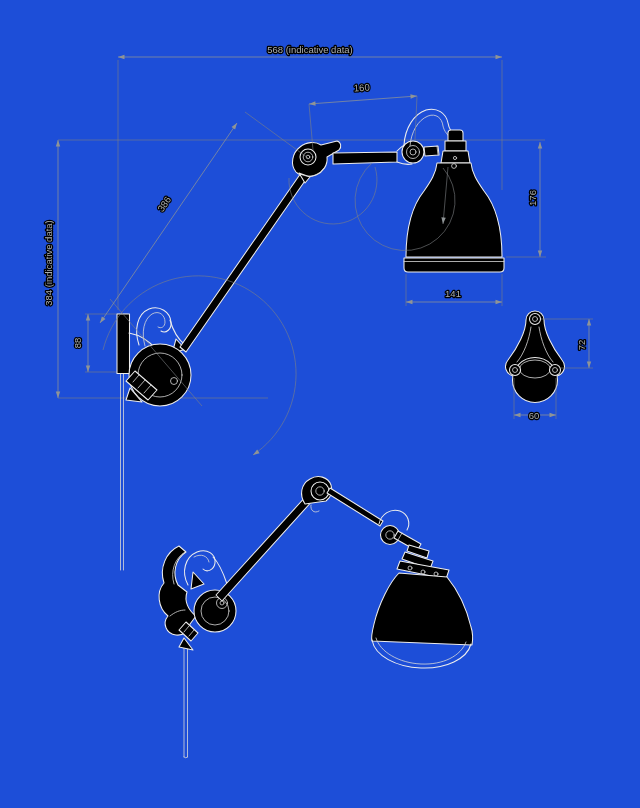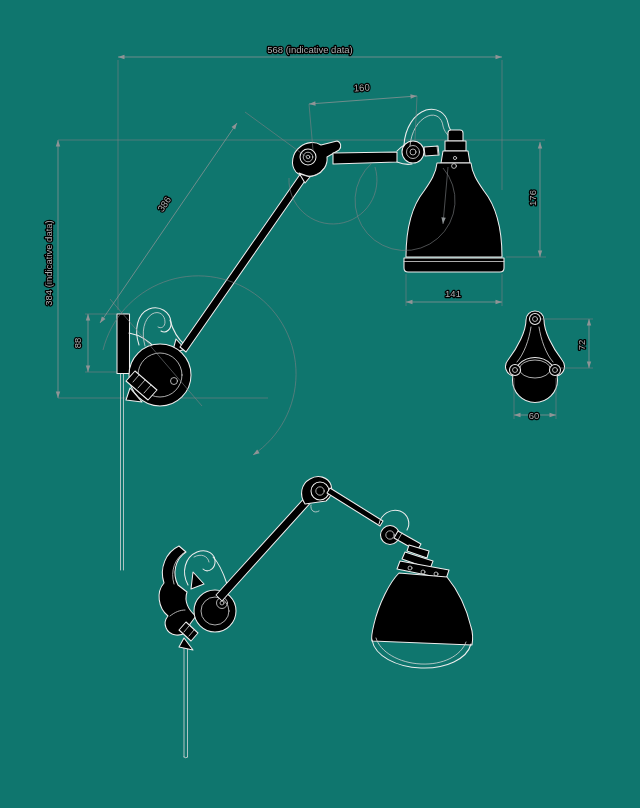--- a/index.html
+++ b/index.html
@@ -1,16 +1,16 @@
 <!DOCTYPE html>
 <html><head>
 <meta charset="utf-8">
 <style>
   html,body{margin:0;padding:0;background:#000;}
-  .page{width:640px;height:808px;background:#0f766e;overflow:hidden;}
+  .page{width:640px;height:808px;background:#1d4ed8;overflow:hidden;}
   svg{display:block;}
   .dim{stroke:#8f9496;stroke-width:.75;fill:none;}
   .dimthin{stroke:#7d8285;stroke-width:.6;fill:none;}
   .dimtxt{fill:#a9adaf;font-family:"Liberation Sans",sans-serif;font-size:9.5px;
           paint-order:stroke;stroke:#000;stroke-width:2.5px;stroke-linejoin:round;}
   .art{stroke:#ededed;stroke-width:1.05;fill:none;stroke-linejoin:round;stroke-linecap:round;}
   .artf{stroke:#ededed;stroke-width:1.05;fill:#000;stroke-linejoin:round;stroke-linecap:round;}
   .artthin{stroke:#d8d8d8;stroke-width:.8;fill:none;stroke-linejoin:round;stroke-linecap:round;}
 </style>
 </head>

